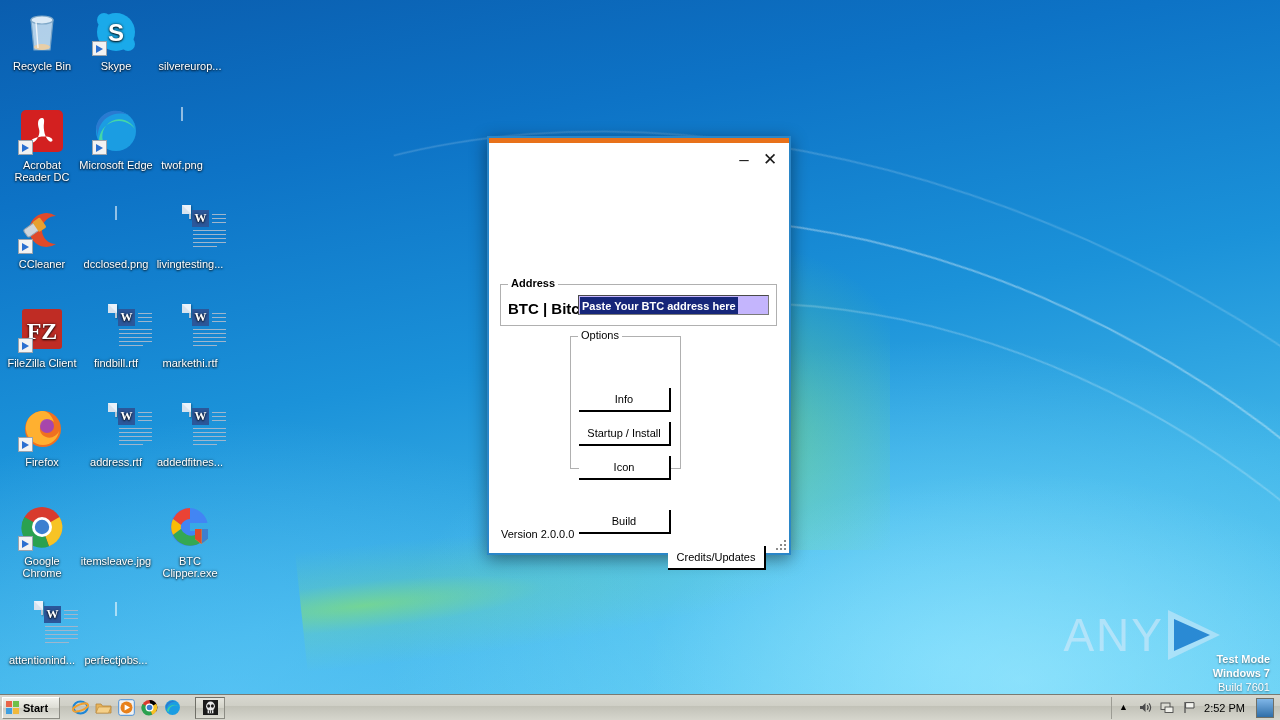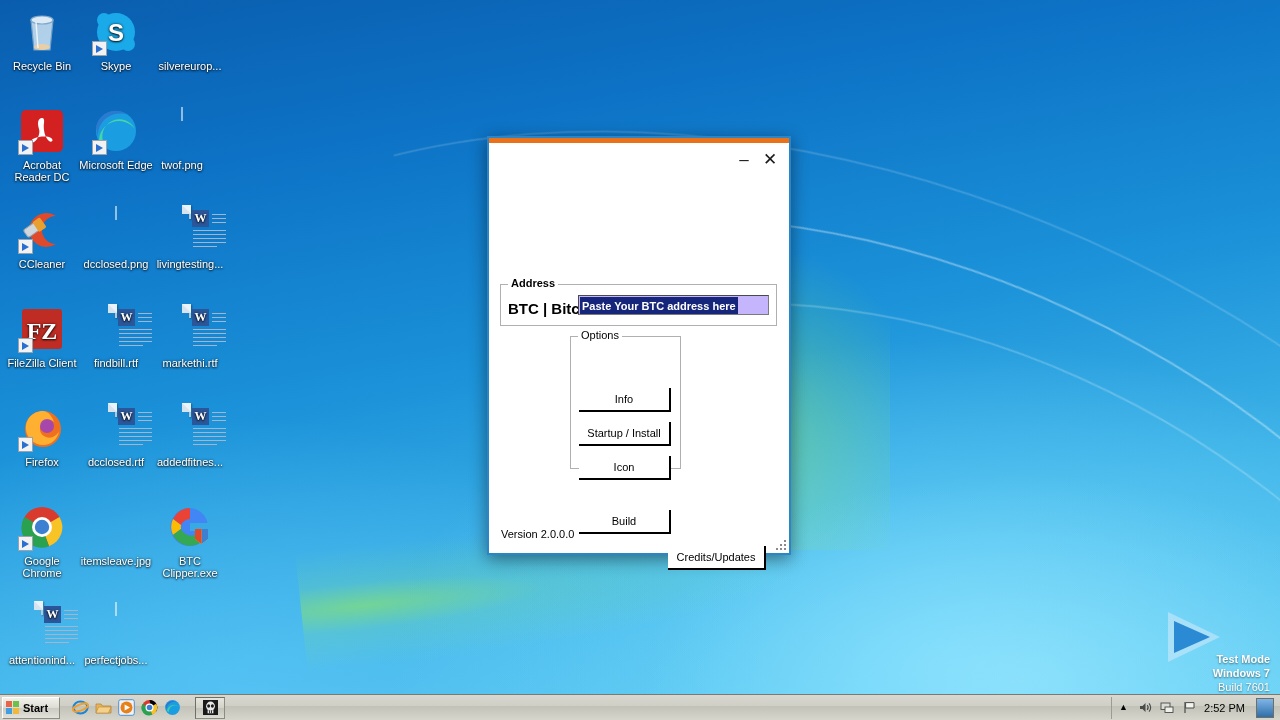--- a/index.html
+++ b/index.html
@@ -451,21 +451,21 @@
             <span class="wlogo">W</span>
             <span class="ln" style="top:24px;width:33px"></span>
             <span class="ln" style="top:28px;width:33px"></span>
             <span class="ln" style="top:32px;width:33px"></span>
             <span class="ln" style="top:36px;width:33px"></span>
             <span class="ln" style="top:40px;width:24px"></span>
             <span class="ln" style="top:8px;left:22px;width:14px"></span>
             <span class="ln" style="top:12px;left:22px;width:14px"></span>
             <span class="ln" style="top:16px;left:22px;width:14px"></span>
           </span></div>
-        <span class="icon-label">dcclosed.rtf</span>
+        <span class="icon-label">address.rtf</span>
       </div>
       <div class="icon-cell" style="left: 152px; top: 404px;">
         <div class="icon-art"><span class="doc">
             <span class="wlogo">W</span>
             <span class="ln" style="top:24px;width:33px"></span>
             <span class="ln" style="top:28px;width:33px"></span>
             <span class="ln" style="top:32px;width:33px"></span>
             <span class="ln" style="top:36px;width:33px"></span>
             <span class="ln" style="top:40px;width:24px"></span>
             <span class="ln" style="top:8px;left:22px;width:14px"></span>
@@ -514,20 +514,21 @@
           </span></div>
         <span class="icon-label">attentionind...</span>
       </div>
       <div class="icon-cell" style="left: 78px; top: 602px;">
         <div class="icon-art"><span class="emptythumb"></span></div>
         <span class="icon-label">perfectjobs...</span>
       </div>
     </div>
 
   <div id="watermark">
+    <span>ANY</span>
     <span id="wm-play"></span>
   </div>
 
   <div id="testmode">
     <div class="b">Test Mode</div>
     <div class="b">Windows 7</div>
     <div>Build 7601</div>
   </div>
 
   <div id="app-window">

